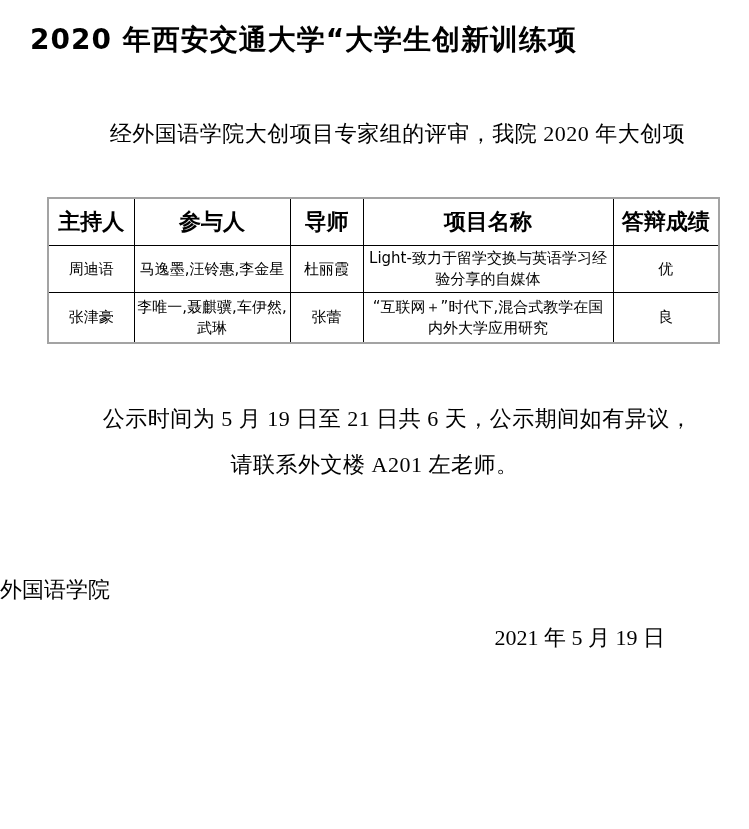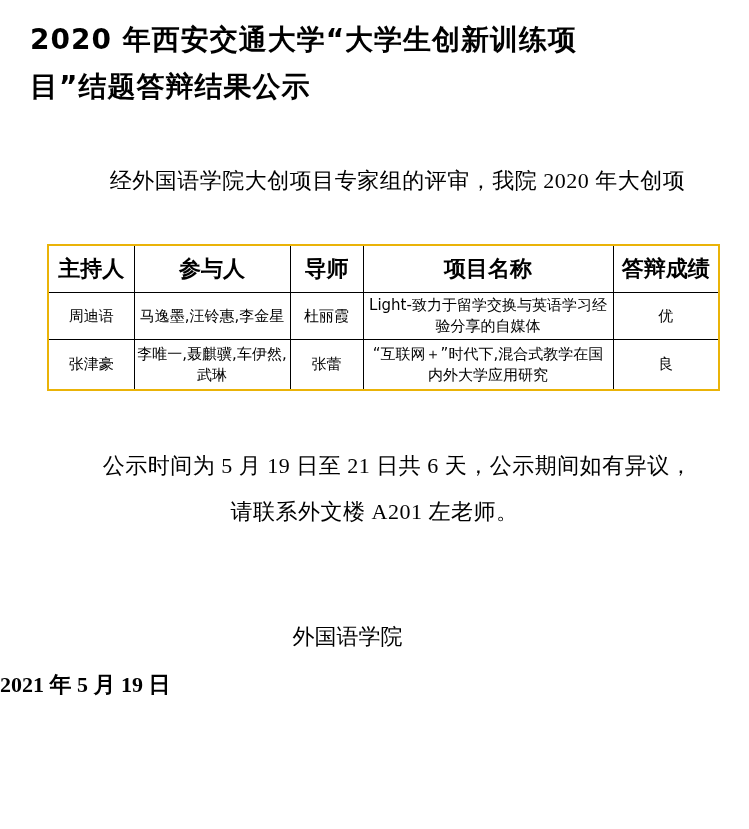--- a/index.html
+++ b/index.html
@@ -38,21 +38,21 @@
   }
   .intro { margin-top: 48px; }
   .notice { margin-top: 52px; }
   .para .line { display: block; text-align: center; }
   .para .indent { padding-left: 46px; }
   table.results {
     margin: 40px 0 0 47px;
     width: 673px;
     border-collapse: collapse;
     table-layout: fixed;
-    border: 2px solid #eab308;
+    border: 2px solid #a3a3a3;
   }
   table.results th, table.results td {
     border: 1px solid #000000;
     text-align: center;
     vertical-align: middle;
     padding: 1px 2px;
     overflow: hidden;
   }
   table.results th {
     font-family: "Liberation Serif", "DejaVu Serif", serif;
@@ -73,36 +73,35 @@
   .col-part    { width: 156px; }
   .col-advisor { width: 73px;  }
   .col-project { width: 250px; }
   .col-grade   { width: 106px; }
   .signature {
     margin-top: 78px;
     font-size: 22px;
     line-height: 48px;
   }
   .sig-org {
-    text-align: center;
+    text-align: left;
     padding-right: 54px;
   }
   .sig-date {
-    padding-right: 53px;
-    font-weight: bold;
+    text-align: right;
+    padding-right: 84px;
   }
 </style>
 </head>
 <body>
 
 <div class="page">
 
   <h1 class="doc-title">
     <span class="title-line">2020 年西安交通大学“大学生创新训练项</span>
-    <span class="title-line">目”结题答辩结果公示</span>
   </h1>
 
   <div class="para intro">
     <span class="line indent">经外国语学院大创项目专家组的评审，我院 2020 年大创项</span>
   </div>
 
   <table class="results">
     <colgroup>
       <col class="col-host">
       <col class="col-part">

